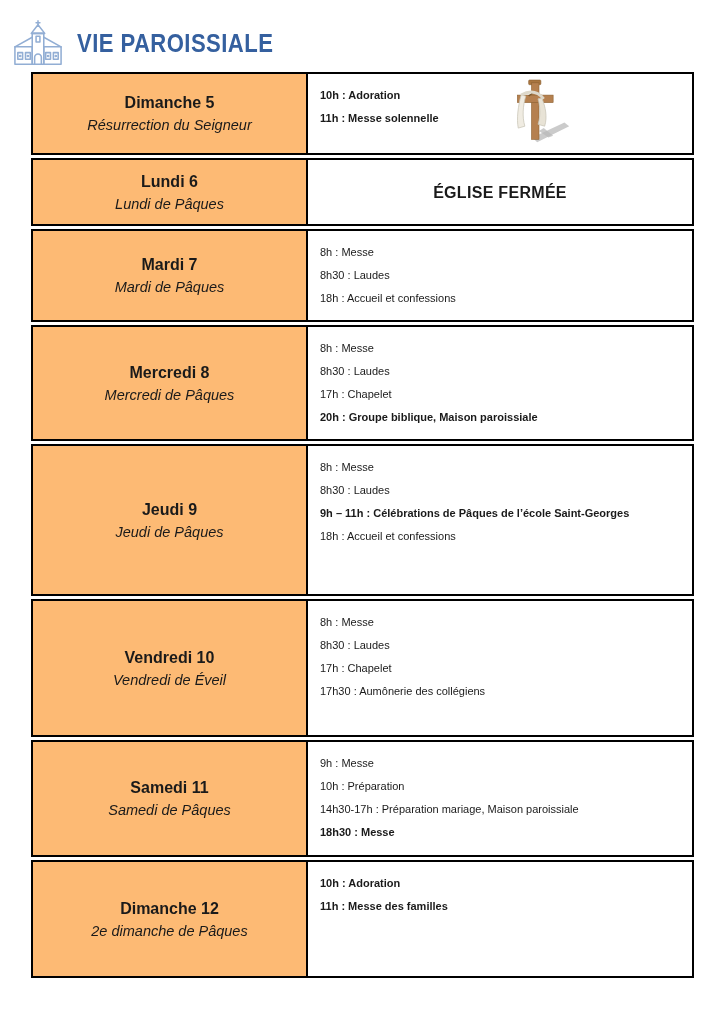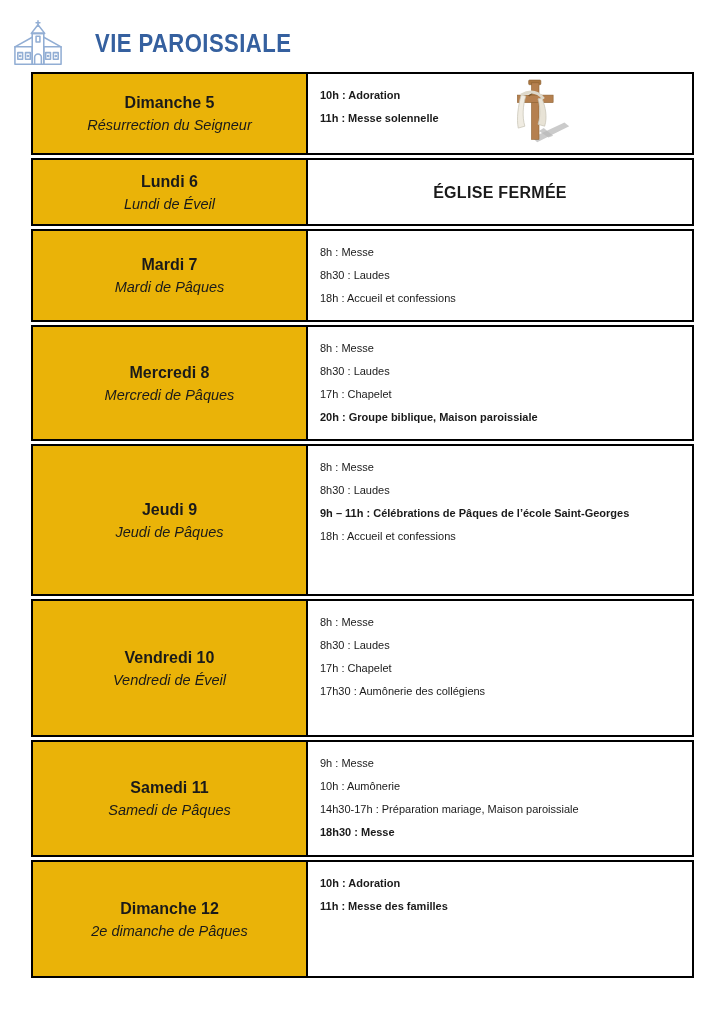--- a/index.html
+++ b/index.html
@@ -6,21 +6,21 @@
   body {
     width: 724px; height: 1024px;
     background: #ffffff;
     font-family: "Liberation Sans", sans-serif;
     color: #1a1a1a;
     position: relative;
     overflow: hidden;
   }
   .header {
     position: absolute; top: 18px; left: 13px;
-    display: flex; align-items: center; gap: 32px;
+    display: flex; align-items: center; gap: 14px;
     height: 50px;
   }
   .church { width: 50px; height: 48px; display: inline-block; }
   .title {
     margin: 0;
     font-size: 26px; font-weight: bold;
     color: #35609f;
     letter-spacing: 0.5px;
     transform: scaleX(0.85);
     transform-origin: left center;
@@ -39,21 +39,21 @@
   .row-1 { min-height: 83px; }
   .row-2 { min-height: 68px; justify-content: flex-end; }
   .row-3 { min-height: 92px; }
   .row-4 { min-height: 112px; }
   .row-5 { min-height: 152px; }
   .row-6 { min-height: 138px; }
   .row-7 { min-height: 117px; }
   .row-8 { min-height: 118px; }
   .left-cell {
     width: 275px; flex: 0 0 275px;
-    background: #eab308;
+    background: #fdba74;
     border-right: 2px solid #000;
     box-sizing: border-box;
     display: flex; flex-direction: column;
     justify-content: center; align-items: center;
     text-align: center;
     padding: 6px 10px;
   }
   .day { font-weight: bold; font-size: 16px; line-height: 23px; }
   .subtitle { font-style: italic; font-size: 14.5px; line-height: 22px; }
   .right-cell {
@@ -135,21 +135,21 @@
       <path d="M38,20 C42,30 44,40 41,50 L34,48 C37,38 36,29 34,21 Z" fill="#e8e3d6" stroke="#c9c4b6" stroke-width="0.8"></path>
       <path d="M16,17 Q30,9 40,21" fill="none" stroke="#ddd8ca" stroke-width="3"></path>
     </svg>
   </span>
 </div>
   </div>
 
   <div class="row row-2">
     <div class="left-cell">
       <div class="day">Lundi 6</div>
-      <div class="subtitle">Lundi de Éveil</div>
+      <div class="subtitle">Lundi de Pâques</div>
     </div>
     <div class="right-cell center">
       <div class="events">
             <div class="event bold">ÉGLISE FERMÉE</div>
           </div>
     </div>
   </div>
 
   <div class="row row-3">
     <div class="left-cell">
@@ -211,21 +211,21 @@
   </div>
 
   <div class="row row-7">
     <div class="left-cell">
       <div class="day">Samedi 11</div>
       <div class="subtitle">Samedi de Pâques</div>
     </div>
     <div class="right-cell">
       <div class="events">
             <div class="event">9h : Messe</div>
-            <div class="event">10h : Aumônerie</div>
+            <div class="event">10h : Préparation</div>
             <div class="event">14h30-17h : Préparation mariage, Maison paroissiale</div>
             <div class="event bold">18h30 : Messe</div>
           </div>
     </div>
   </div>
 
   <div class="row row-8">
     <div class="left-cell">
       <div class="day">Dimanche 12</div>
       <div class="subtitle">2e dimanche de Pâques</div>

